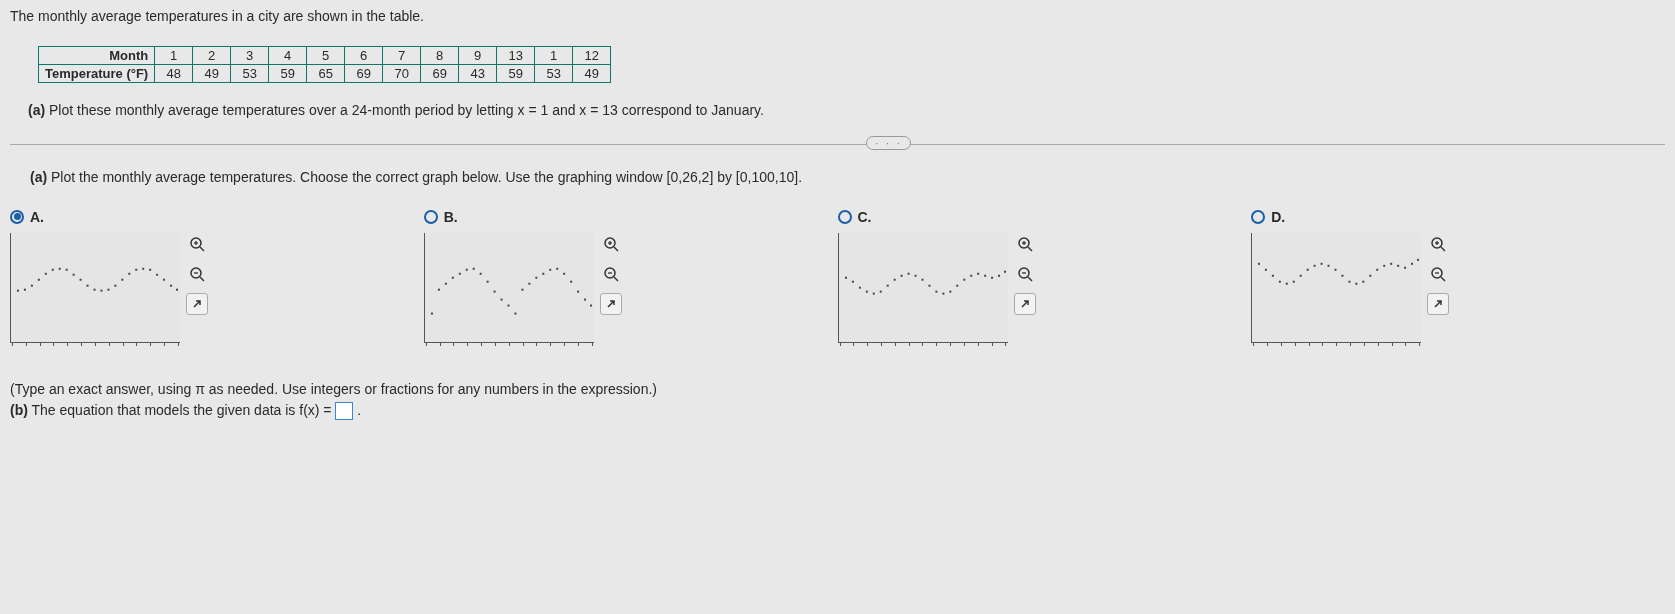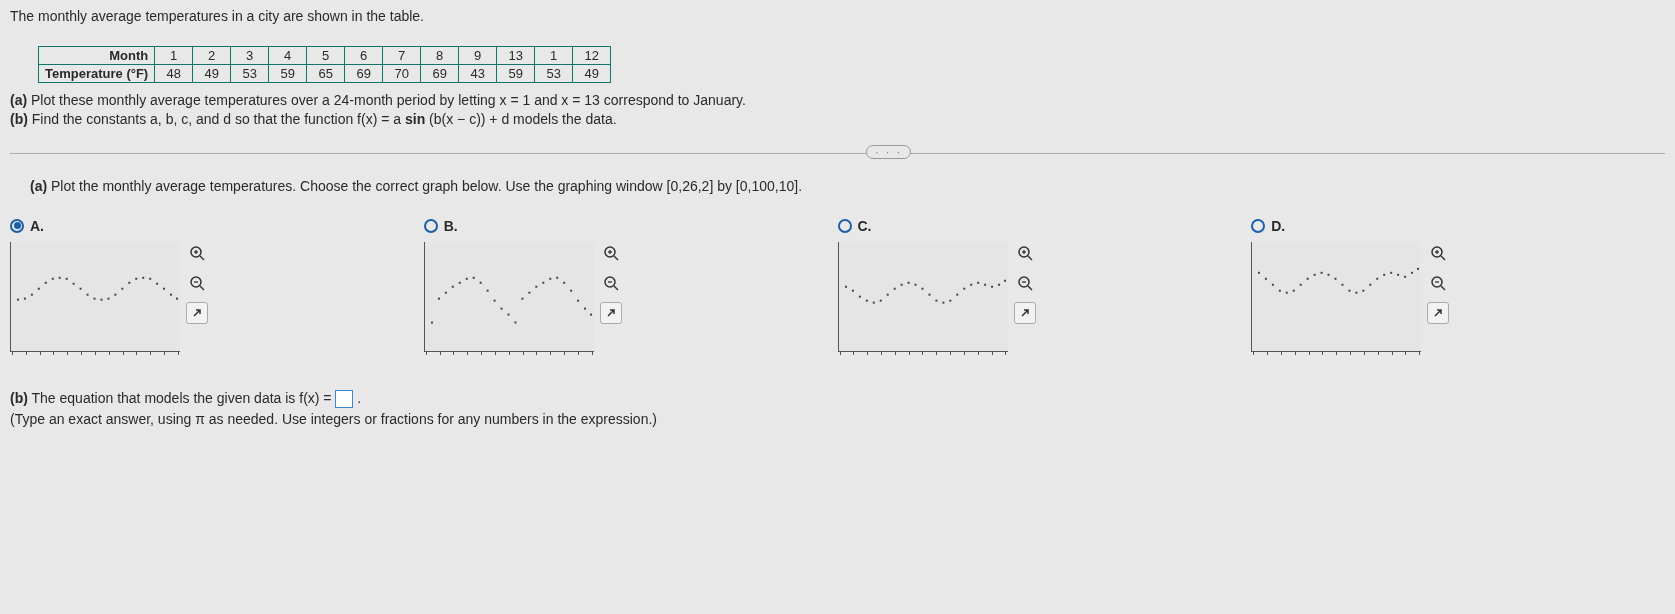--- a/index.html
+++ b/index.html
@@ -24,21 +24,21 @@
       padding: 1px 10px;
       text-align: center;
       min-width: 38px;
     }
     .data-table th:first-child, .data-table td.row-label {
       font-weight: bold;
       text-align: right;
       padding: 1px 6px;
     }
     .problem-text { margin-bottom: 4px; line-height: 1.35; }
-    .problem-text p { margin: 0; }
+    .problem-text p { margin: 18px; }
     .divider-wrap {
       position: relative;
       margin: 24px 0;
     }
     .divider {
       border: 0;
       border-top: 1px solid #aaa;
       width: 100%;
     }
     .dots-capsule {
@@ -171,21 +171,20 @@
     <td>43</td>
     <td>59</td>
     <td>53</td>
     <td>49</td>
   </tr>
 </tbody>
   </table>
 
 <div class="problem-text">
   <p><b>(a)</b><span> Plot these monthly average temperatures over a 24-month period by letting x = 1 and x = 13 correspond to January.</span></p>
-  <p><b>(b)</b><span> Find the constants a, b, c, and d so that the function f(x) = a </span><b>sin</b><span> (b(x − c)) + d models the data.</span></p>
 </div>
 
 <div class="divider-wrap">
   <hr class="divider">
   <span class="dots-capsule">· · ·</span>
 </div>
 
 <p class="part-a-q">
   <b>(a)</b><span> Plot the monthly average temperatures. Choose the correct graph below. Use the graphing window [0,26,2] by [0,100,10].</span>
 </p>
@@ -492,17 +491,17 @@
               <path d="M3 9 L9 3 M5 3 H9 V7" fill="none" stroke="#333" stroke-width="1.5"></path>
             </svg>
         </span>
       </div>
     </div>
   </div>
 
 </div>
 
 <div class="part-b">
+  <p>(Type an exact answer, using π as needed. Use integers or fractions for any numbers in the expression.)</p>
   <p>
     <b>(b)</b><span> The equation that models the given data is f(x) = </span><span class="answer-box"></span><span> .</span>
   </p>
-  <p>(Type an exact answer, using π as needed. Use integers or fractions for any numbers in the expression.)</p>
 </div>
 
 </body></html>

